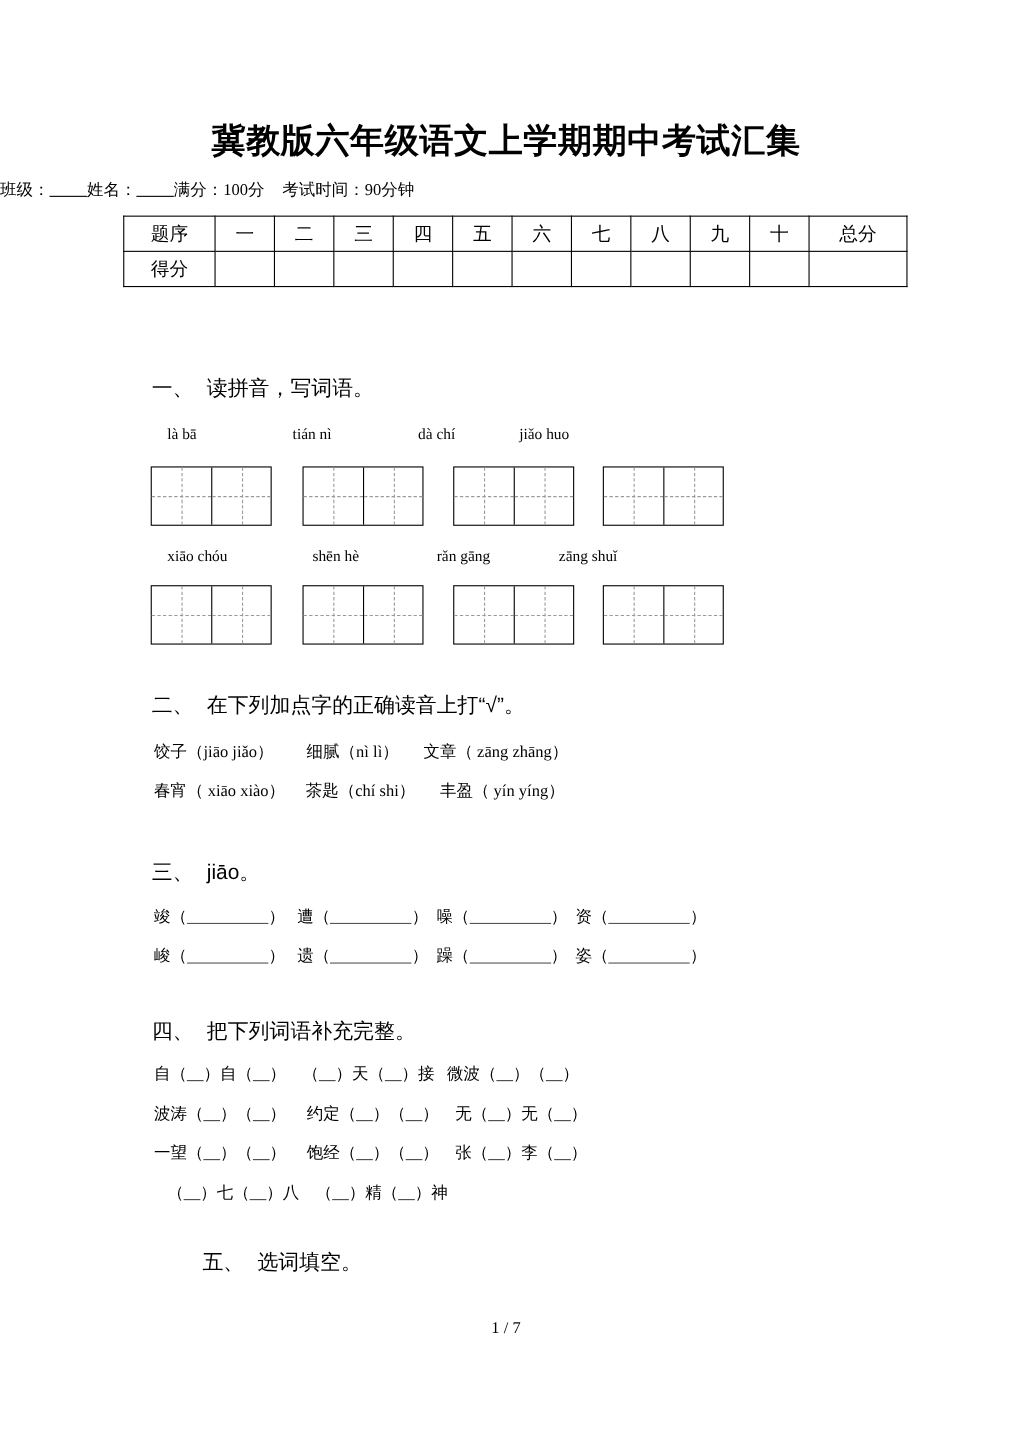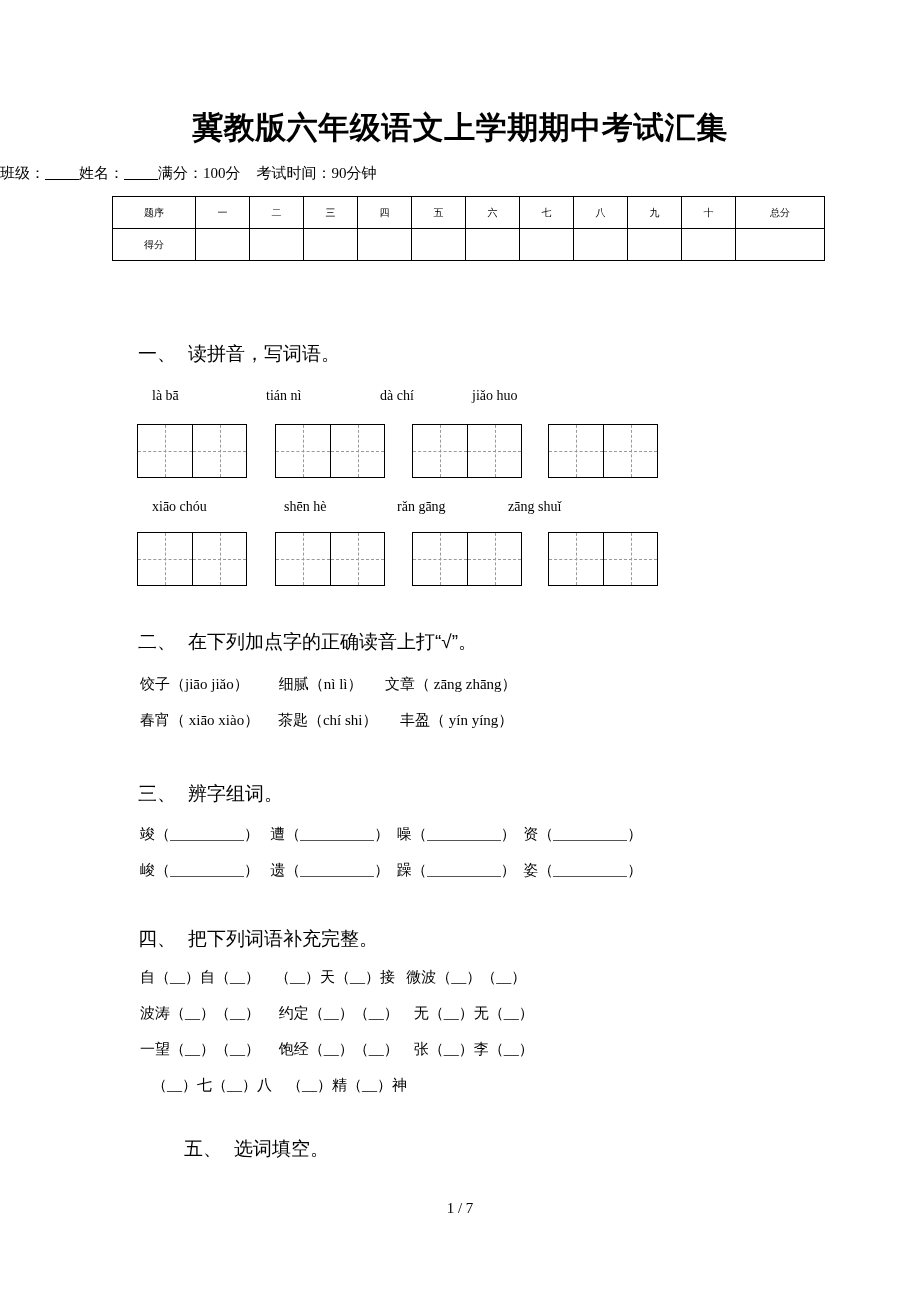--- a/index.html
+++ b/index.html
@@ -59,21 +59,21 @@
     top: 196px;
     border-collapse: collapse;
     width: 696px;
     table-layout: fixed;
   }
   .score-table td {
     border: 1px solid #000000;
     height: 31px;
     text-align: center;
     vertical-align: middle;
-    font-size: 10px;
+    font-size: 17px;
     padding: 0;
   }
   .score-table td.lead { width: 82px; }
   .score-table td.num  { width: 53px; }
   .score-table td.total{ width: 88px; }
 
   
   .sec-head {
     position: absolute;
     font-size: 19px;
@@ -243,21 +243,21 @@
     <div class="tzg" style="left:548px;">
       <div class="cell"></div>
       <div class="cell"></div>
     </div>
   </div>
 
   <div class="sec-head" style="left:138px; top:628px;"><span class="idx">二、</span><span>在下列加点字的正确读音上打“√”。</span></div>
   <div class="line" style="left:140px; top:672px;">饺子（jiāo jiǎo）        细腻（nì lì）      文章（ zāng zhāng）</div>
   <div class="line" style="left:140px; top:708px;">春宵（ xiāo xiào）     茶匙（chí shi）      丰盈（ yín yíng）</div>
 
-  <div class="sec-head" style="left:138px; top:780px;"><span class="idx">三、</span><span>辨字组词。</span></div>
+  <div class="sec-head" style="left:138px; top:780px;"><span class="idx">三、</span><span>jiāo。</span></div>
 
   <div class="line" style="left:140px; top:822px;"><span>竣</span>（<span class="u-long"></span>）   <span>遭</span>（<span class="u-long"></span>）  <span>噪</span>（<span class="u-long"></span>）  <span>资</span>（<span class="u-long"></span>）</div>
 
   <div class="line" style="left:140px; top:858px;"><span>峻</span>（<span class="u-long"></span>）   <span>遗</span>（<span class="u-long"></span>）  <span>躁</span>（<span class="u-long"></span>）  <span>姿</span>（<span class="u-long"></span>）</div>
 
   <div class="sec-head" style="left:138px; top:925px;"><span class="idx">四、</span><span>把下列词语补充完整。</span></div>
 
   <div class="line" style="left:140px; top:965px;"><span>自（__）自（__）</span>    <span>（__）天（__）接</span>   <span>微波（__）（__）</span></div>
 
   <div class="line" style="left:140px; top:1001px;"><span>波涛（__）（__）</span>     <span>约定（__）（__）</span>    <span>无（__）无（__）</span></div>

